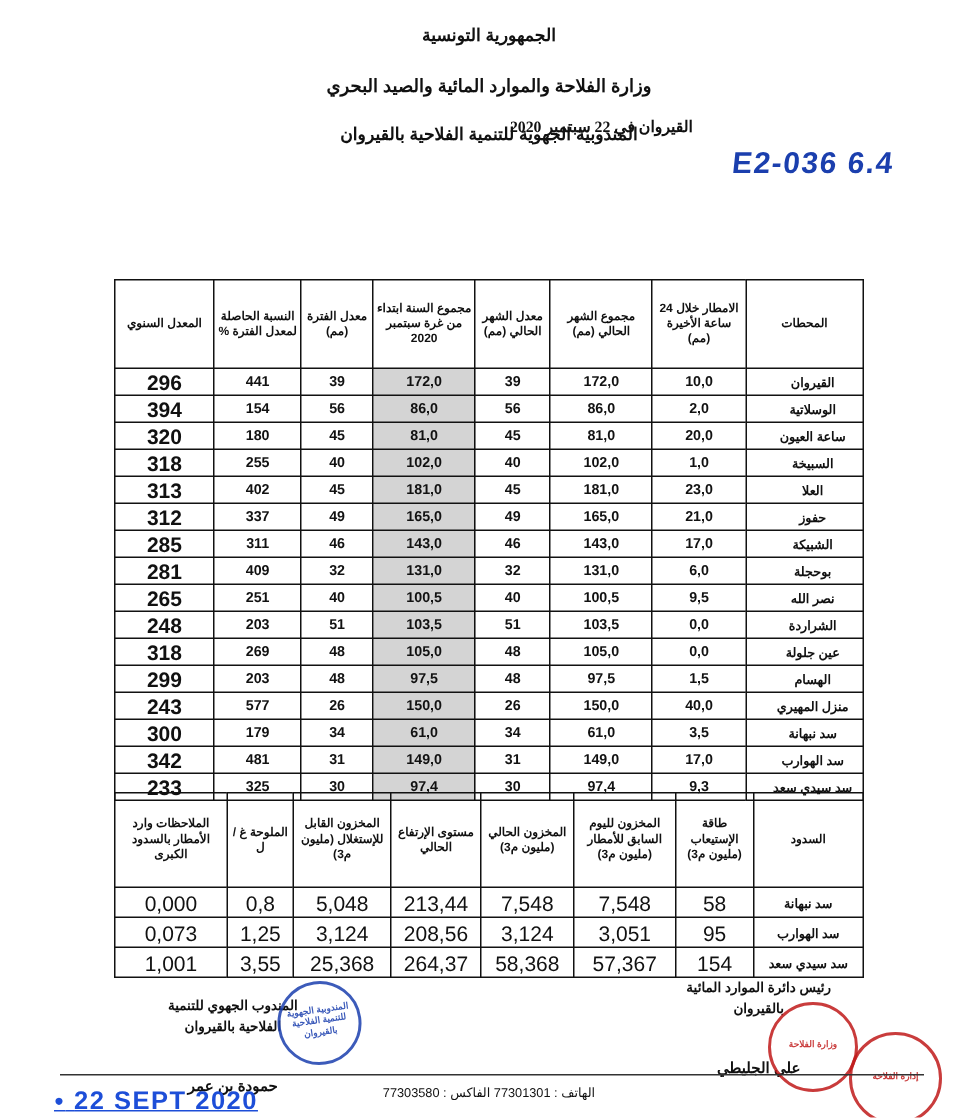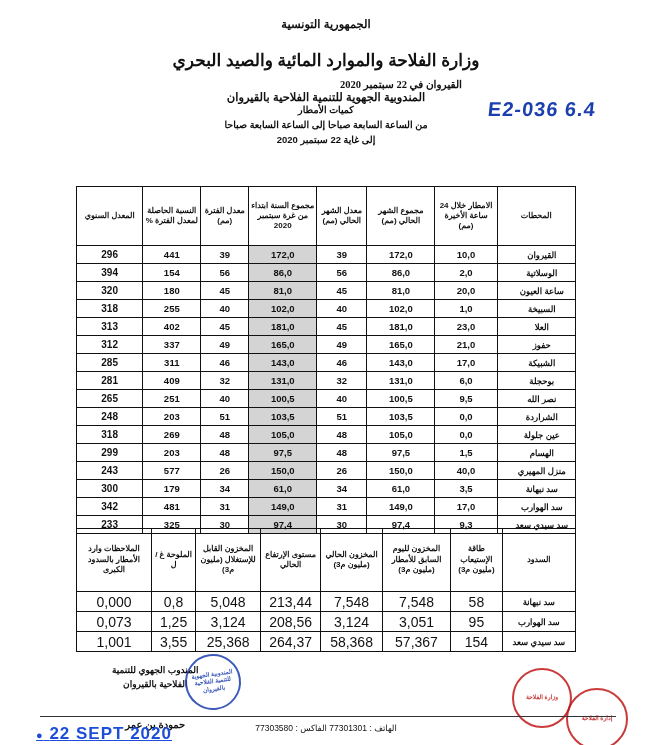--- a/index.html
+++ b/index.html
@@ -15,21 +15,21 @@
 
   
   .hdr{
     text-align:center;
     direction:rtl;
     margin-top:14px;
     line-height:1.45;
   }
   .hdr div{font-size:11.5px;font-weight:bold;letter-spacing:0px;margin-top:16px;}
   .hdr .l1{font-size:11.5px;}
-  .hdr .l2{font-size:17px;}
+  .hdr .l2{font-size:12px;}
   .hdr .l3{font-size:11.5px;}
 
   .dateline{
     position:absolute;
     top:62px;left:0;right:0;
     text-align:center;
     direction:rtl;
     font-size:10.5px;
     font-weight:bold;
     font-family:Liberation Serif, serif;
@@ -86,21 +86,21 @@
   .t1 td.station{
     font-size:8.5px;
     font-weight:bold;
     padding-right:3px;
     text-align:center;
     white-space:nowrap;
     padding-left:14px;
   }
   .t1 td.num{font-size:9.5px;font-weight:bold;font-family:"Liberation Sans",sans-serif;}
   .t1 td.shade{background:#d4d4d4;}
-  .t1 td.big{font-size:10px;font-weight:bold;}
+  .t1 td.big{font-size:14px;font-weight:bold;}
 
   
   .c-station{width:72px;}
   .c-24h{width:56px;}
   .c-monthsum{width:62px;}
   .c-monthavg{width:44px;}
   .c-yearsum{width:62px;}
   .c-rate{width:42px;}
   .c-pct{width:52px;}
   .c-annual{width:60px;}
@@ -202,25 +202,20 @@
     <div class="l2">وزارة الفلاحة والموارد المائية والصيد البحري</div>
     <div class="l3">المندوبية الجهوية للتنمية الفلاحية بالقيروان</div>
   </div>
 
   <div class="dateline">
     <span>القيروان في 22 سبتمبر 2020</span>
   </div>
 
   <div class="stamp-code">E2-036 6.4</div>
 
-  <div class="subtitle">
-    <div>كميات الأمطار</div>
-    <div>من الساعة السابعة صباحا إلى الساعة السابعة صباحا</div>
-    <div>إلى غاية 22 سبتمبر 2020</div>
-  </div>
 
   <table class="t1">
     <thead>
       <tr>
         <th class="c-station">المحطات</th>
         <th class="c-24h">الامطار خلال 24 ساعة الأخيرة (مم)</th>
         <th class="c-monthsum">مجموع الشهر الحالي (مم)</th>
         <th class="c-monthavg">معدل الشهر الحالي (مم)</th>
         <th class="c-yearsum">مجموع السنة ابتداء من غرة سبتمبر 2020</th>
         <th class="c-rate">معدل الفترة (مم)</th>
@@ -432,20 +427,25 @@
           <td class="num">57,367</td>
           <td class="num">58,368</td>
           <td class="num">264,37</td>
           <td class="num">25,368</td>
           <td class="num">3,55</td>
           <td class="num">1,001</td>
         </tr>
       </tbody>
   </table>
 
+  <div class="sig sig-right">
+    <div>رئيس دائرة الموارد المائية</div>
+    <div>بالقيروان</div>
+    <div class="nm">علي الجليطي</div>
+  </div>
 
   <div class="sig sig-left">
     <div>المندوب الجهوي للتنمية</div>
     <div>الفلاحية بالقيروان</div>
     <div class="nm">حمودة بن عمر</div>
   </div>
 
   <div class="stamp stamp-1">المندوبية الجهوية للتنمية الفلاحية بالقيروان</div>
   <div class="stamp stamp-2">وزارة الفلاحة</div>
   <div class="stamp stamp-3">إدارة الفلاحة</div>

